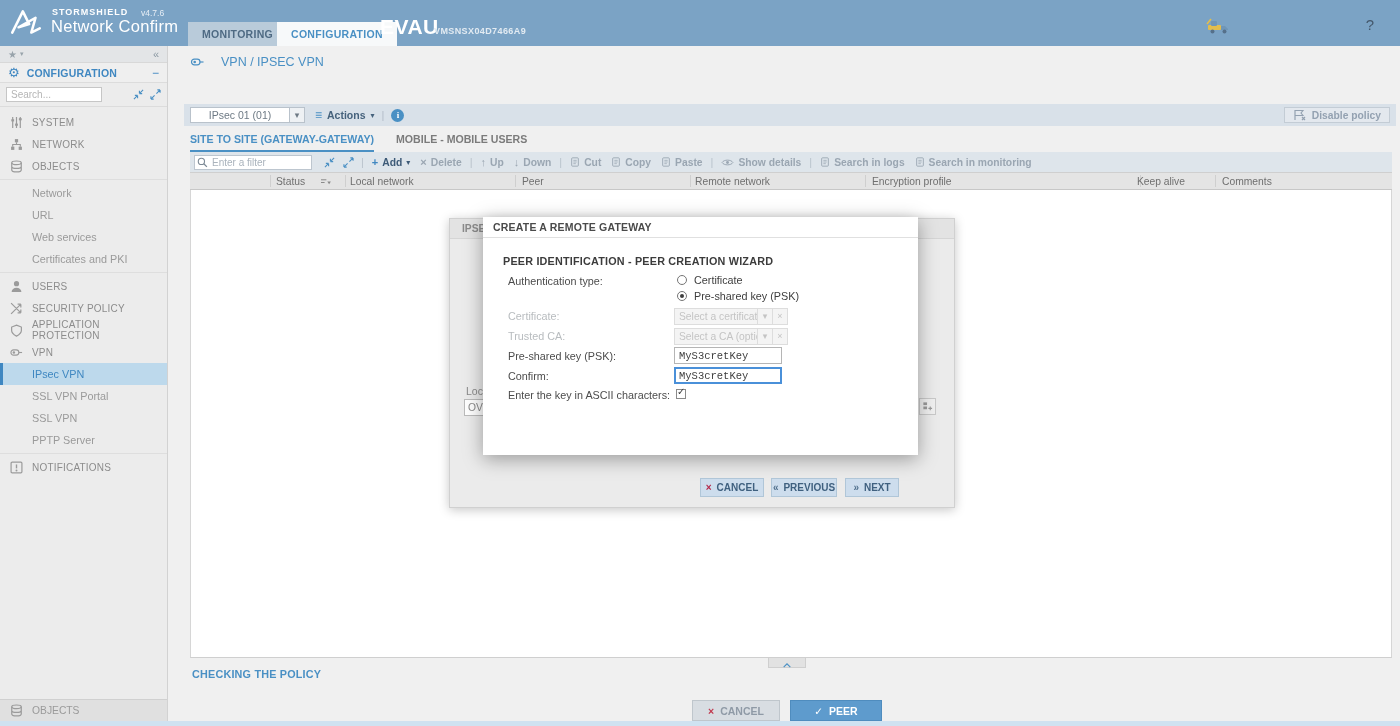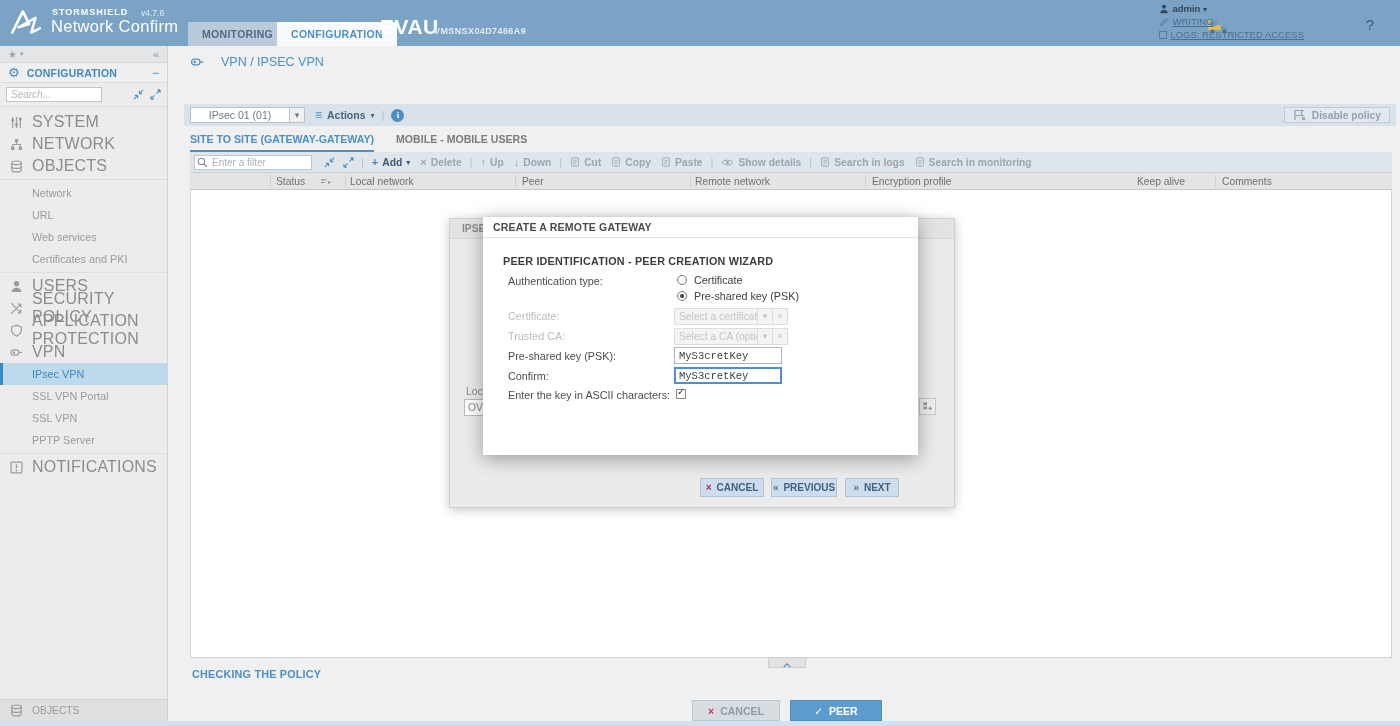--- a/index.html
+++ b/index.html
@@ -28,27 +28,27 @@
 
   
   .sidebar { position:absolute; left:0; top:46px; width:168px; height:680px; background:#ececec; border-right:1px solid #d2d2d2; }
   .fav-row { height:17px; background:#e3e5e7; border-bottom:1px solid #d8d8d8; color:#98a3ab; padding:0 8px; display:flex; align-items:center; font-size:10px; }
   .fav-row .grow { flex:1; }
   .cfg-row { height:20px; display:flex; align-items:center; padding:0 8px; border-bottom:1px solid #dcdcdc; background:#efefef; }
   .cfg-row .gear { color:#3f87c1; font-size:13px; margin-right:7px; }
   .cfg-row .lbl { color:#3f87c1; font-weight:bold; font-size:10.5px; letter-spacing:.2px; flex:1; }
   .cfg-row .minus { color:#3f87c1; font-size:12px; }
   .search-row { height:24px; display:flex; align-items:center; padding:0 6px; border-bottom:1px solid #dcdcdc; }
-  .search-row input { width:96px; height:15px; border:1px solid #c6c6c6; background:#fff; font-size:10px; color:#666; padding:0 4px; font-family:inherit;font-style:italic; }
+  .search-row input { width:96px; height:15px; border:1px solid #c6c6c6; background:#fff; font-size:10px; color:#666; padding:0 4px; font-family:inherit; }
   .search-row input::placeholder { color:#b5b5b5; }
   .search-row .tools { margin-left:auto; color:#4a90c4; display:flex; gap:6px; }
   .nav { padding-top:4px; }
   .nav-item { height:22px; display:flex; align-items:center; padding-left:10px; color:#8c8c8c; cursor:pointer; position:relative; }
   .nav-item .nico { width:13px; height:13px; margin-right:9px; color:#9b9b9b; flex:none; }
-  .nav-item.lvl1 span.t { font-size:16px; letter-spacing:.2px; }
+  .nav-item.lvl1 span.t { font-size:10px; letter-spacing:.2px; }
   .nav-item.lvl2 { padding-left:32px; color:#9a9a9a; }
   .nav-item.lvl2 span.t { font-size:10.8px; }
   .nav-item.active { background:#bdd9ec; color:#3f87c1; }
   .nav-item.active::before { content:""; position:absolute; left:0; top:0; bottom:0; width:3px; background:#3f87c1; }
   .nav-sep { border-top:1px solid #dedede; margin:2px 0; }
   .objects-bar { position:absolute; left:0; bottom:5px; width:167px; height:22px; background:#e0e0e0; border-top:1px solid #d0d0d0; display:flex; align-items:center; padding-left:10px; color:#9a9a9a; }
   .objects-bar .nico { width:13px; height:13px; margin-right:9px; color:#9b9b9b; }
   .objects-bar .t { font-size:10.3px; }
 
   
@@ -220,29 +220,20 @@
   <div class="brand-top">STORMSHIELD</div>
   <div class="brand-version">v4.7.6</div>
   <div class="brand-bottom">Network Confirm</div>
   <div class="hdr-tab monitoring">MONITORING</div>
   <div class="hdr-tab configuration">CONFIGURATION</div>
   <div class="appliance-name">EVAU</div>
   <div class="appliance-serial">VMSNSX04D7466A9</div>
   <svg class="ic truck" width="24" height="18">
       <use href="#i-truck"></use>
     </svg>
-  <div class="hdr-right">
-    <div class="row"><svg class="ic" width="10" height="10" style="color:#33475a;margin-right:3px">
-          <use href="#i-person"></use>
-        </svg><span class="hdr-user">admin</span> <span style="color:#33475a;font-size:8px">▾</span></div>
-    <div class="row"><svg class="ic" width="10" height="10" style="color:#4c6f8e;margin-right:3px">
-          <use href="#i-pencil"></use>
-        </svg><span class="hdr-link">WRITING</span></div>
-    <div class="row"><span class="sq-ic"></span><span class="hdr-link">LOGS: RESTRICTED ACCESS</span></div>
-  </div>
   <div class="help-q">?</div>
 </div>
 
 <div class="sidebar">
   <div class="fav-row">
     <span>★</span>
     <span style="font-size:7px;margin-left:3px">▾</span>
     <span class="grow"></span>
     <span style="font-size:11px;color:#8b98a2">«</span>
   </div>

